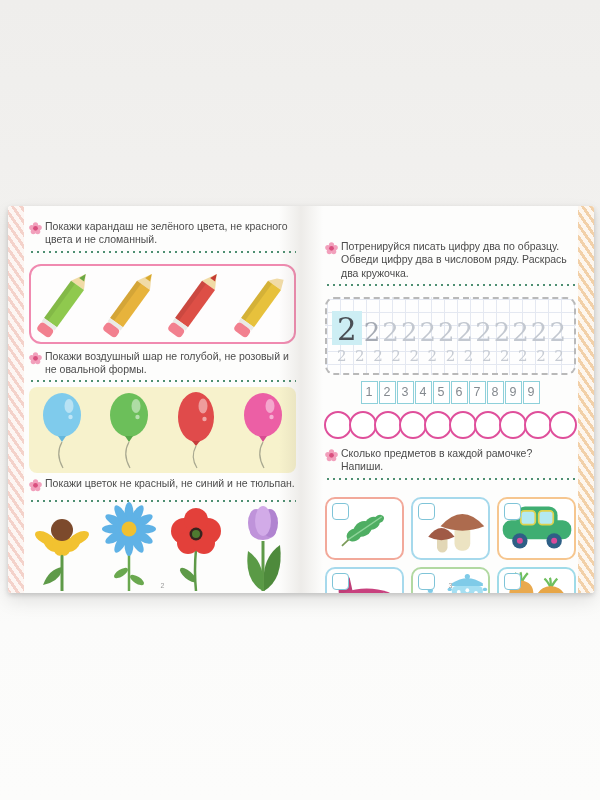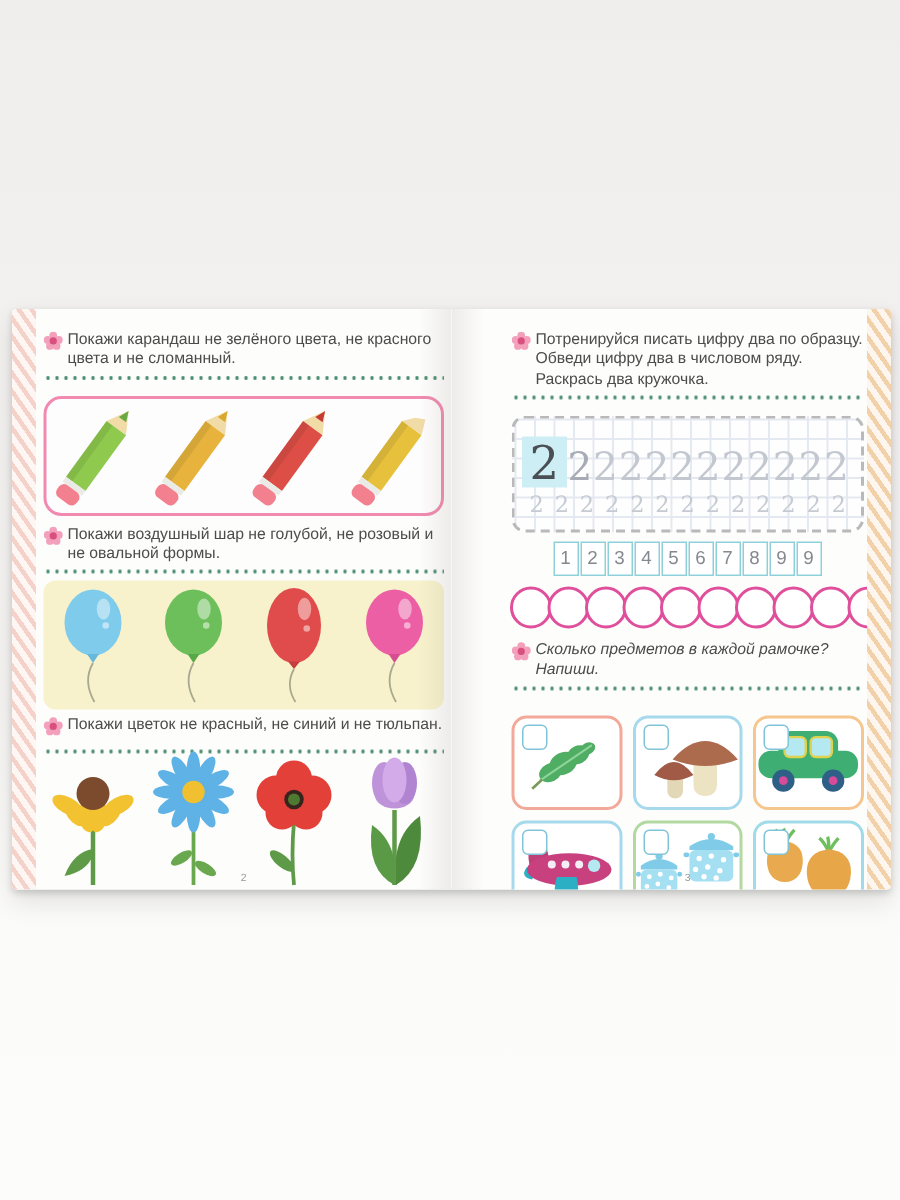--- a/index.html
+++ b/index.html
@@ -16,21 +16,21 @@
   .page.right{border-radius:0 3px 3px 0;}
   .page.left::after{content:'';position:absolute;right:0;top:0;bottom:0;width:22px;
         background:linear-gradient(90deg,rgba(0,0,0,0),rgba(140,128,115,.14));}
   .page.right::before{content:'';position:absolute;left:0;top:0;bottom:0;width:22px;
         background:linear-gradient(270deg,rgba(0,0,0,0),rgba(140,128,115,.14));}
   .stripes{position:absolute;top:0;bottom:0;width:16px;z-index:2;}
   .stripes.l{left:0;background:repeating-linear-gradient(55deg,#f4d2ca 0 3px,#fdf6f3 3px 7px);}
   .stripes.r{right:0;background:repeating-linear-gradient(55deg,#f2d0a8 0 3px,#fdf6ee 3px 7px);}
   .pc{position:absolute;top:0;bottom:0;}
   .page.left .pc{left:21px;right:5px;}
-  .page.right .pc{left:40px;right:18px;}
+  .page.right .pc{left:24px;right:18px;margin-top:20px;}
 
   
   .task{margin-top:14px;}
   .task-row{display:flex;align-items:flex-start;}
   .task-ic{flex:0 0 16px;padding-top:1px;}
   .task-tx{flex:1;font-size:10.5px;line-height:1.27;color:#4c4c4c;}
   .dots{height:4px;margin-top:3px;background-image:radial-gradient(circle,#4e8f72 1.1px,transparent 1.4px);
         background-size:6px 4px;background-repeat:repeat-x;}
 
   
@@ -53,21 +53,21 @@
   .trace-top span{font-family:"DejaVu Serif",serif;font-size:26px;line-height:1;color:#c3c8d0;}
   .trace-top span:first-child{font-size:31px;color:#4a4f55;background:#cdeef4;padding:3px 5px 0 5px;}
   .trace-top span:nth-child(2){color:#a6abb4;}
   .trace-bottom{display:flex;justify-content:space-between;padding:4px 10px 0 10px;}
   .trace-bottom span{font-family:"DejaVu Serif",serif;font-size:15px;line-height:1;color:#c6cbd3;}
   .numrow{display:flex;width:fit-content;margin:6px auto 0 auto;}
   .numbox{width:17px;height:23px;border:1.5px solid #8ed0da;background:#fff;margin-right:1px;
         display:flex;align-items:center;justify-content:center;font-size:12.5px;color:#84898f;box-sizing:border-box;}
   .circlerow{display:flex;width:fit-content;margin:7px auto 0 auto;}
   .ccircle{width:28px;height:28px;border-radius:50%;border:2px solid #df4f9b;background:#fff;margin:0 -1.5px;box-sizing:border-box;}
-  .task.tr2{margin-top:8px;font-style:italic;}
+  .task.tr2{margin-top:8px;}
   .cgrid{margin-top:16px;display:grid;grid-template-columns:repeat(3,1fr);gap:7px;}
   .cframe{position:relative;height:63px;border:2px solid;border-radius:10px;background:#fff;box-sizing:border-box;}
   .cf1{border-color:#f2a99a;} .cf2{border-color:#a6d9ec;} .cf3{border-color:#f6c68f;}
   .cf4{border-color:#a6d9ec;} .cf5{border-color:#b2d9a2;} .cf6{border-color:#9fdbe8;}
   .abox{position:absolute;top:4px;left:5px;width:15px;height:15px;border:1.6px solid #7fc4d8;border-radius:4px;background:#fff;z-index:2;}
   .cpic{position:absolute;inset:0;display:flex;align-items:center;justify-content:center;}
 </style>
 </head>
 <body>
 

